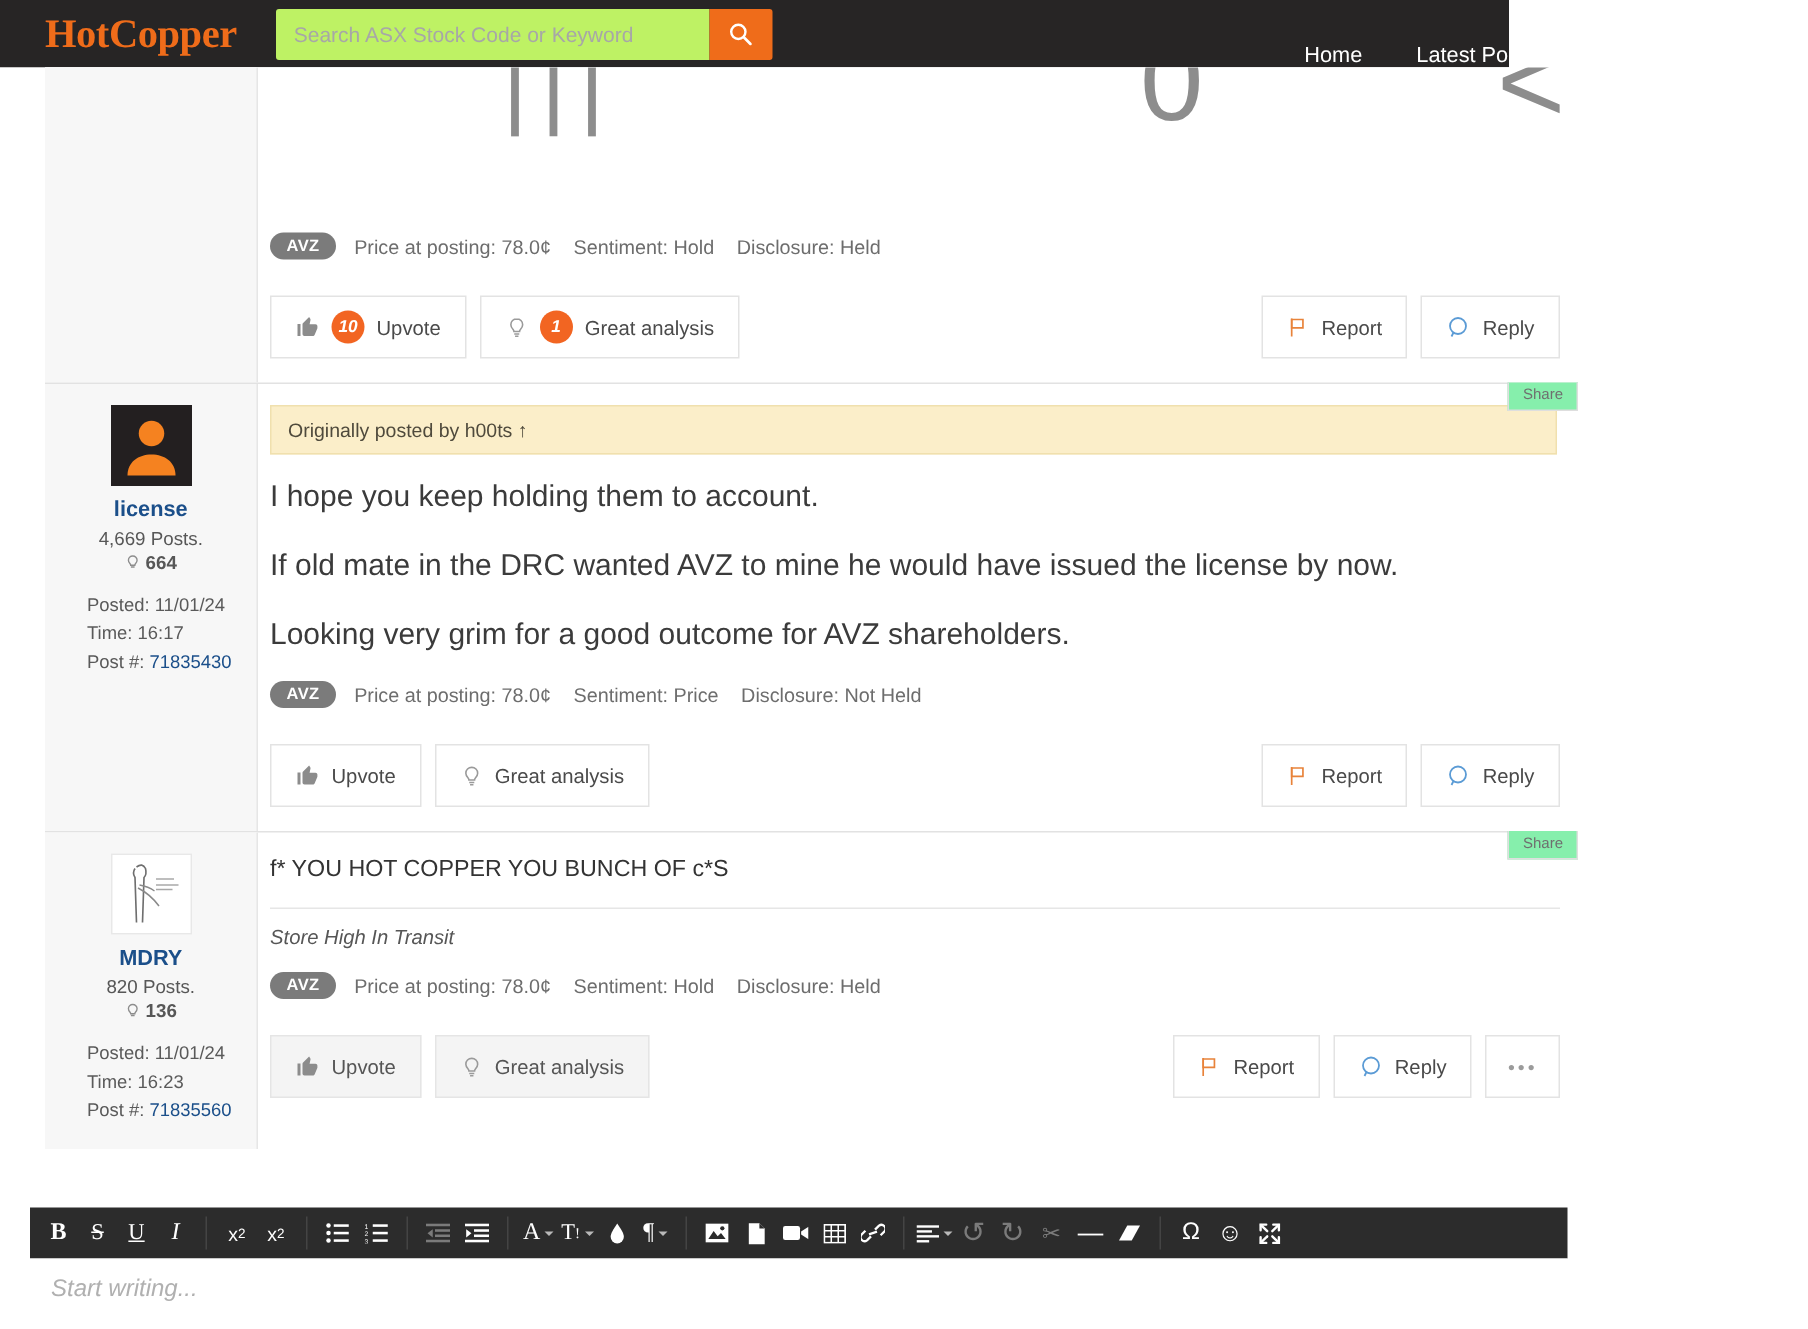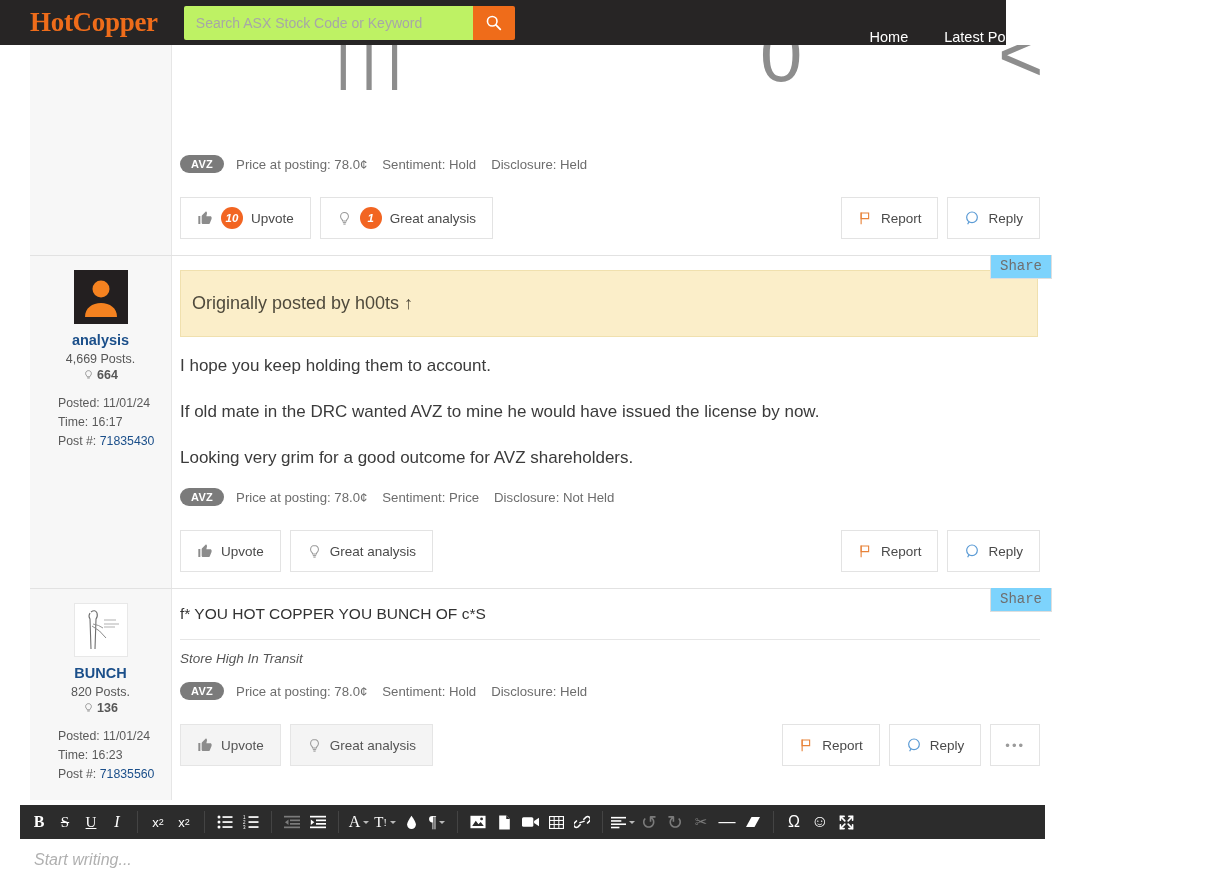--- a/index.html
+++ b/index.html
@@ -140,39 +140,38 @@
     position: relative;
     padding: 14px 12px 0 8px;
     min-width: 0;
   }
 
   .share-btn {
     position: absolute;
     top: -1px; right: 0;
     border: 1px solid #dedede;
     border-top: none;
-    background: #7dd3fc;
+    background: #86efac;
     color: #6f6f6f;
-    font-size: 14px;
+    font-size: 10px;
     padding: 3px 9px 4px 9px;
     cursor: pointer;
     z-index: 3;
-    font-family: Liberation Mono, monospace;
   }
 
   .quote {
     background: #fbeec9;
     border: 1px solid #f0e0ae;
     color: #4f4a3c;
-    font-size: 18px;
-    padding: 22px 11px;
+    font-size: 13px;
+    padding: 8px 11px;
     margin: 0 2px 18px 0;
   }
   .ptext {
-    font-size: 17px;
+    font-size: 20px;
     color: #3b3b3b;
     line-height: 21px;
     margin: 0 0 25px 0;
   }
   .ptext.last { margin-bottom: 20px; }
   .ptitle {
     font-size: 15.5px;
     color: #333333;
     line-height: 22px;
     margin: 0 0 14px 0;
@@ -397,21 +396,21 @@
 
     <div class="post">
       <div class="userbox">
         <div class="avatar">
           <svg width="54" height="54" viewBox="0 0 54 54">
             <rect width="54" height="54" fill="#231f20"></rect>
             <circle cx="27" cy="19" r="8.5" fill="#f58220"></circle>
             <path d="M11 47c0-9 7.2-14 16-14s16 5 16 14z" fill="#f58220"></path>
           </svg>
         </div>
-        <div class="username">analysis</div>
+        <div class="username">license</div>
         <div class="postcount">4,669 Posts.</div>
         <div class="bulbline">
           <span>
             <svg width="11" height="14" viewBox="0 0 24 24" fill="none" stroke="#8d8d8d" stroke-width="2">
               <path d="M12 2.5c-3.6 0-6.3 2.8-6.3 6.2 0 2.4 1.3 4 2.4 5.2.6.7.9 1.3.9 2.1h6c0-.8.3-1.4.9-2.1 1.1-1.2 2.4-2.8 2.4-5.2 0-3.4-2.7-6.2-6.3-6.2z"></path>
               <line x1="9.3" y1="18.6" x2="14.7" y2="18.6"></line>
             </svg>
           </span>
           <span>664</span>
         </div>
@@ -488,21 +487,21 @@
             <rect width="52" height="52" fill="#ffffff"></rect>
             <path d="M16 8 q4 -3 6 1 q1 4 -1 6 l-1 30" fill="none" stroke="#6f6f6f" stroke-width="1.1"></path>
             <path d="M15 9 q-2 3 0 6 l1 30" fill="none" stroke="#6f6f6f" stroke-width="1.1"></path>
             <path d="M17 22 q8 4 14 12" fill="none" stroke="#8a8a8a" stroke-width="1"></path>
             <path d="M18 20 q6 1 10 4" fill="none" stroke="#8a8a8a" stroke-width="0.9"></path>
             <line x1="29" y1="16" x2="41" y2="16" stroke="#a8a8a8" stroke-width="0.9"></line>
             <line x1="29" y1="20" x2="44" y2="20" stroke="#a8a8a8" stroke-width="0.9"></line>
             <line x1="29" y1="23" x2="40" y2="23" stroke="#a8a8a8" stroke-width="0.9"></line>
           </svg>
         </div>
-        <div class="username">BUNCH</div>
+        <div class="username">MDRY</div>
         <div class="postcount">820 Posts.</div>
         <div class="bulbline">
           <span>
             <svg width="11" height="14" viewBox="0 0 24 24" fill="none" stroke="#8d8d8d" stroke-width="2">
               <path d="M12 2.5c-3.6 0-6.3 2.8-6.3 6.2 0 2.4 1.3 4 2.4 5.2.6.7.9 1.3.9 2.1h6c0-.8.3-1.4.9-2.1 1.1-1.2 2.4-2.8 2.4-5.2 0-3.4-2.7-6.2-6.3-6.2z"></path>
               <line x1="9.3" y1="18.6" x2="14.7" y2="18.6"></line>
             </svg>
           </span>
           <span>136</span>
         </div>

